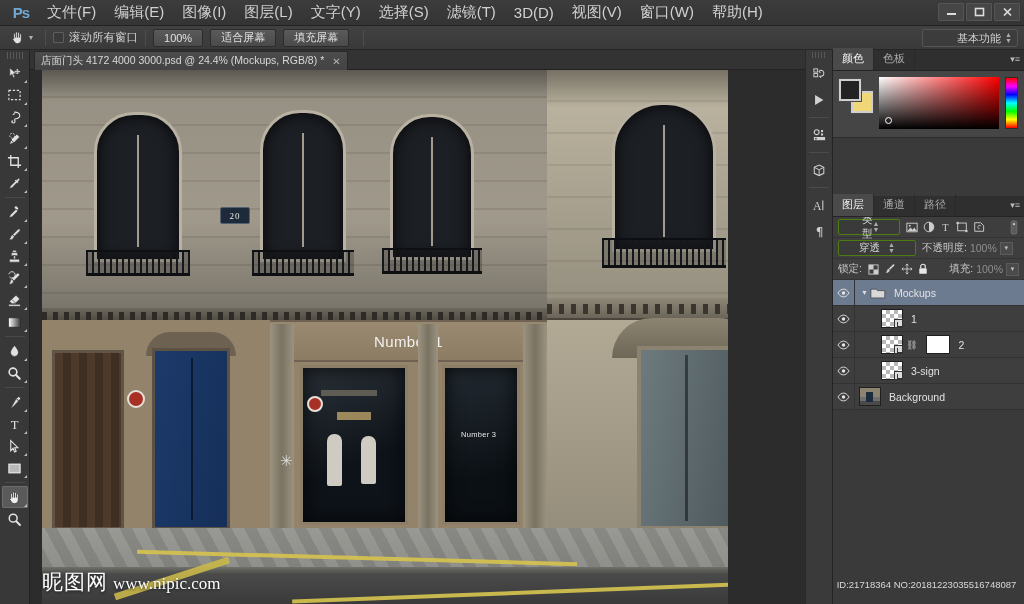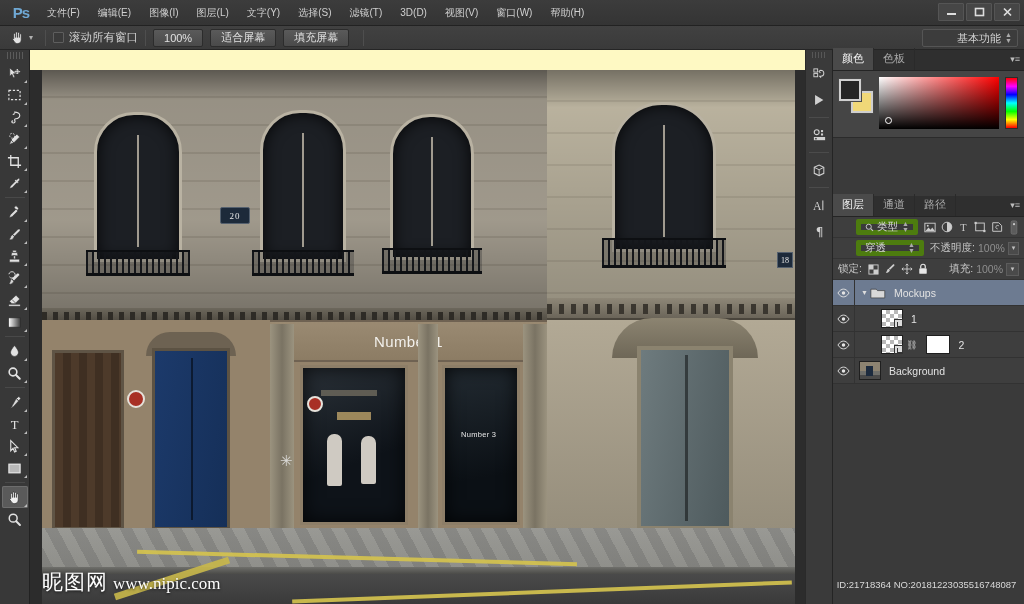--- a/index.html
+++ b/index.html
@@ -18,21 +18,21 @@
     border-bottom: 1px solid #222;
     display: flex; align-items: center;
   }
   #ps-logo {
     width: 34px; height: 24px; margin-left: 4px;
     display: flex; align-items: center; justify-content: center;
     color: #6fa8d4; font-size: 15px; font-weight: bold; letter-spacing: -1px;
     font-family: "Liberation Sans", sans-serif;
   }
   .menu-item {
-    padding: 4px 9px; font-size: 10px; color: #d0d0d0;
+    padding: 4px 9px; font-size: 15px; color: #d0d0d0;
     white-space: nowrap; cursor: default;
   }
   #winctrl { position: absolute; right: 4px; top: 3px; display: flex; gap: 2px; }
   .wbtn {
     width: 26px; height: 18px; background: #464646;
     border: 1px solid #555; border-radius: 1px;
     display: flex; align-items: center; justify-content: center;
     color: #d8d8d8; font-size: 10px; cursor: pointer;
   }
 
@@ -109,21 +109,21 @@
     font-size: 10.5px; color: #d8d8d8; white-space: nowrap;
   }
   #doctab .x { margin-left: 8px; font-size: 10px; color: #b5b5b5; cursor: pointer; }
 
   
   #canvas-area {
     position: absolute; left: 30px; top: 70px; width: 775px; height: 534px;
     background: #2c2c2c; overflow: hidden;
   }
   #photo {
-    position: absolute; left: 12px; top: 0px; width: 753px; height: 534px;
+    position: absolute; left: 12px; top: 0px; width: 686px; height: 534px;
     overflow: hidden; background: #26292c;
   }
   
   .ph { position: absolute; }
   #facade-left { left: 0; top: 0; width: 505px; height: 250px;
     background:
       linear-gradient(180deg, rgba(0,0,0,.45) 0%, rgba(0,0,0,.1) 12%, rgba(0,0,0,.05) 60%, rgba(0,0,0,.3) 100%),
       repeating-linear-gradient(180deg, #a8a193 0 26px, #9a9385 26px 28px),
       #a39c8e;
   }
@@ -333,23 +333,23 @@
     width: 13px; height: 52px;
     background: linear-gradient(to bottom,#ff0000,#ff00ff,#0000ff,#00ffff,#00ff00,#ffff00,#ff0000);
     border: 1px solid #2c2c2c;
   }
 
   
   #layerspanel { background: #3e3e3e; }
   .lp-row { display: flex; align-items: center; height: 21px; padding: 0 5px;
             border-bottom: 1px solid #333; }
   .lp-field {
-    height: 16px; background: #3a3a3a; border: 5px solid #4d7c0f;
+    height: 16px; background: #3a3a3a; border: 1px solid #4d7c0f;
     border-radius: 2px; display: flex; align-items: center;
-    padding: 0 4px; font-size: 10.5px; color: #d5d5d5; margin-left: 18px;
+    padding: 0 20px; font-size: 10.5px; color: #d5d5d5;
   }
   .lp-lbl { font-size: 10.5px; color: #c8c8c8; white-space: nowrap; }
   .lp-icons { display: flex; align-items: center; gap: 5px; margin-left: 6px;
               color: #cdcdcd; }
   .lp-icons span { cursor: pointer; display:flex; align-items:center; }
   .lp-num { font-size: 10.5px; color: #8f8f8f; }
   .lp-dd { width: 13px; height: 13px; background: #4a4a4a; border: 1px solid #5c5c5c;
            display:flex; align-items:center; justify-content:center; margin-left:3px;
            color:#c0c0c0; font-size:7px; cursor:pointer; }
 
@@ -612,20 +612,26 @@
       <span class="tri"></span>
     </div>
     <div class="tool">
       <svg width="15" height="15" viewBox="0 0 16 16">
           <circle cx="6.6" cy="6.6" r="4.2" fill="none" stroke="#e2e2e2" stroke-width="1.6"></circle>
           <path d="M9.8 9.8l4 4" stroke="#e2e2e2" stroke-width="2.1" stroke-linecap="round"></path>
         </svg>
     </div>
   </div>
 
+  <div id="tabbar">
+    <div id="doctab">
+      <span>店面门头 4172 4000 3000.psd @ 24.4% (Mockups, RGB/8) *</span>
+      <span class="x">✕</span>
+    </div>
+  </div>
 
   <div id="canvas-area">
     <div id="photo">
 
       <div class="ph" id="facade-left"></div>
       <div class="ph" id="facade-right"></div>
 
       <div class="win" style="left:52px; top:42px; width:88px; height:150px;"></div>
       <div class="balcony" style="left:44px; top:180px; width:104px;"></div>
 
@@ -900,20 +906,34 @@
           <div class="thumb-cell" style="padding-left:26px">
             <div class="lthumb">
                 <span class="smartbadge"></span>
               </div>
             <span class="link-ic">⛓</span>
             <div class="mask-thumb"></div>
           </div>
           <span class="layer-name">2</span>
         </div>
 
+        <div class="layer-row">
+          <div class="eye-cell">
+            <svg width="13" height="10" viewBox="0 0 14 10">
+                <path d="M1 5c2-3 4-4.2 6-4.2S11 2 13 5c-2 3-4 4.2-6 4.2S3 8 1 5z" fill="none" stroke="#e4e4e4" stroke-width="1"></path>
+                <circle cx="7" cy="5" r="1.9" fill="#e4e4e4"></circle>
+              </svg>
+          </div>
+          <div class="thumb-cell" style="padding-left:26px">
+            <div class="lthumb">
+                <span class="smartbadge"></span>
+              </div>
+          </div>
+          <span class="layer-name">3-sign</span>
+        </div>
 
         <div class="layer-row">
           <div class="eye-cell">
             <svg width="13" height="10" viewBox="0 0 14 10">
                 <path d="M1 5c2-3 4-4.2 6-4.2S11 2 13 5c-2 3-4 4.2-6 4.2S3 8 1 5z" fill="none" stroke="#e4e4e4" stroke-width="1"></path>
                 <circle cx="7" cy="5" r="1.9" fill="#e4e4e4"></circle>
               </svg>
           </div>
           <div class="thumb-cell" style="padding-left:4px">
             <div id="bg-thumb"></div>

